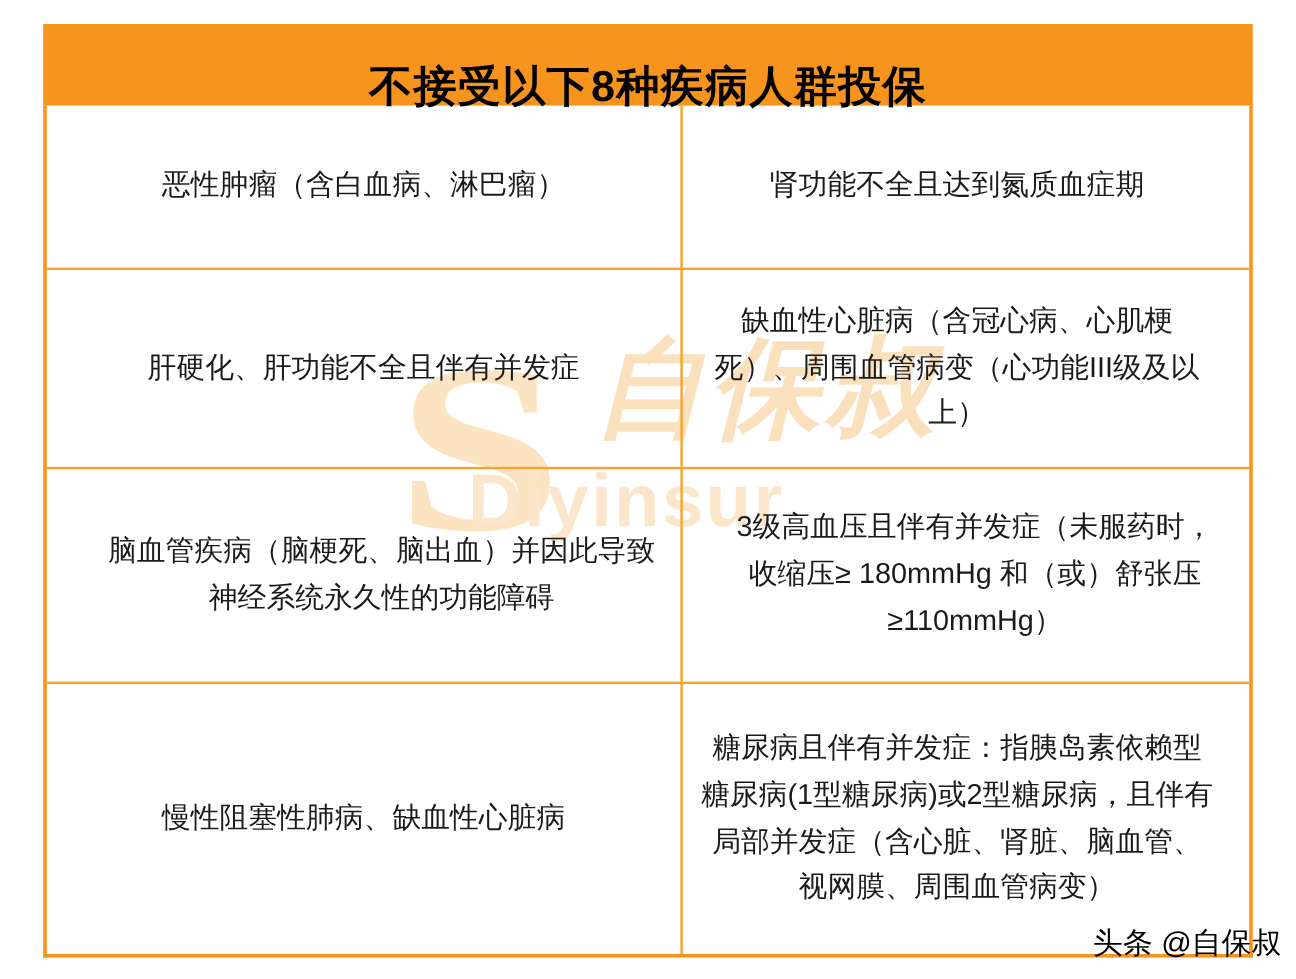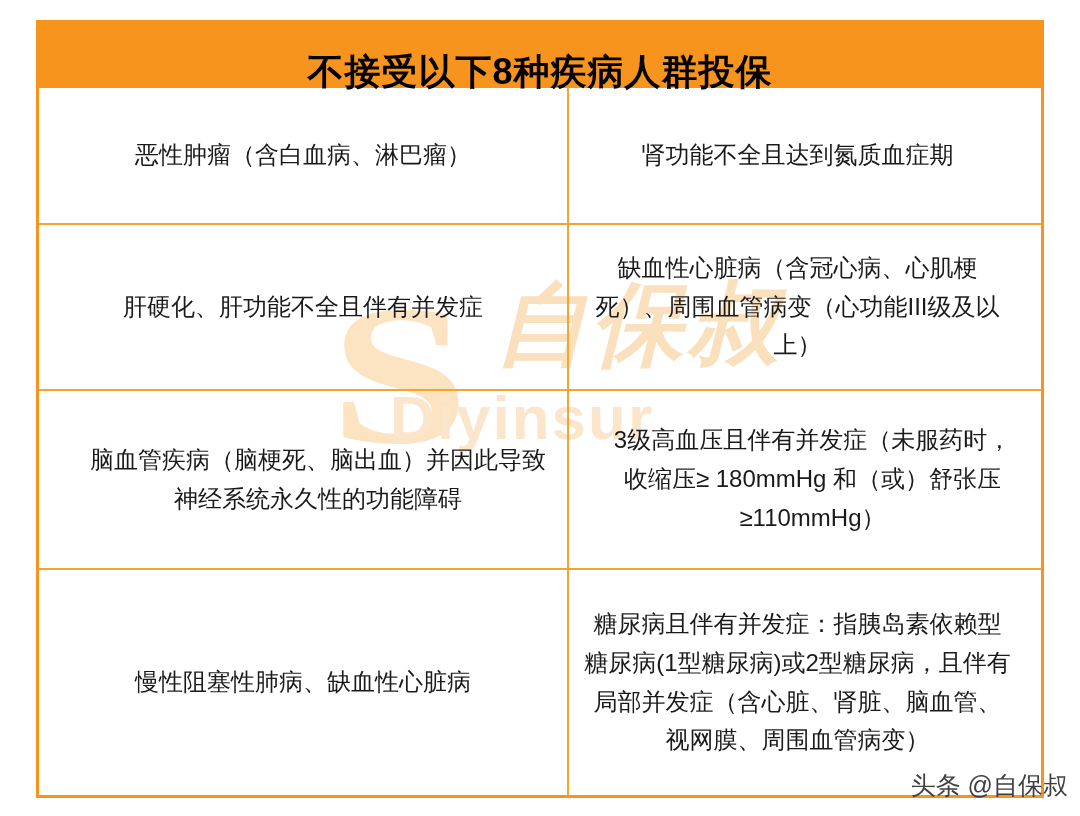--- a/index.html
+++ b/index.html
@@ -127,21 +127,21 @@
   .r2 { height: 164px; }
   .r3 { height: 177px; padding-left: 44px; }
   .r4 { height: 225px; }
 
   
   #credit-watermark {
     position: absolute;
     right: 12px;
     bottom: 14px;
     font-size: 25px;
-    color: #404040;
+    color: #000000;
     font-weight: normal;
     z-index: 5;
     font-family: "Liberation Sans", "DejaVu Sans", sans-serif;
     white-space: nowrap;
   }
 </style>
 </head>
 <body>
 
 <div id="watermark-layer">

